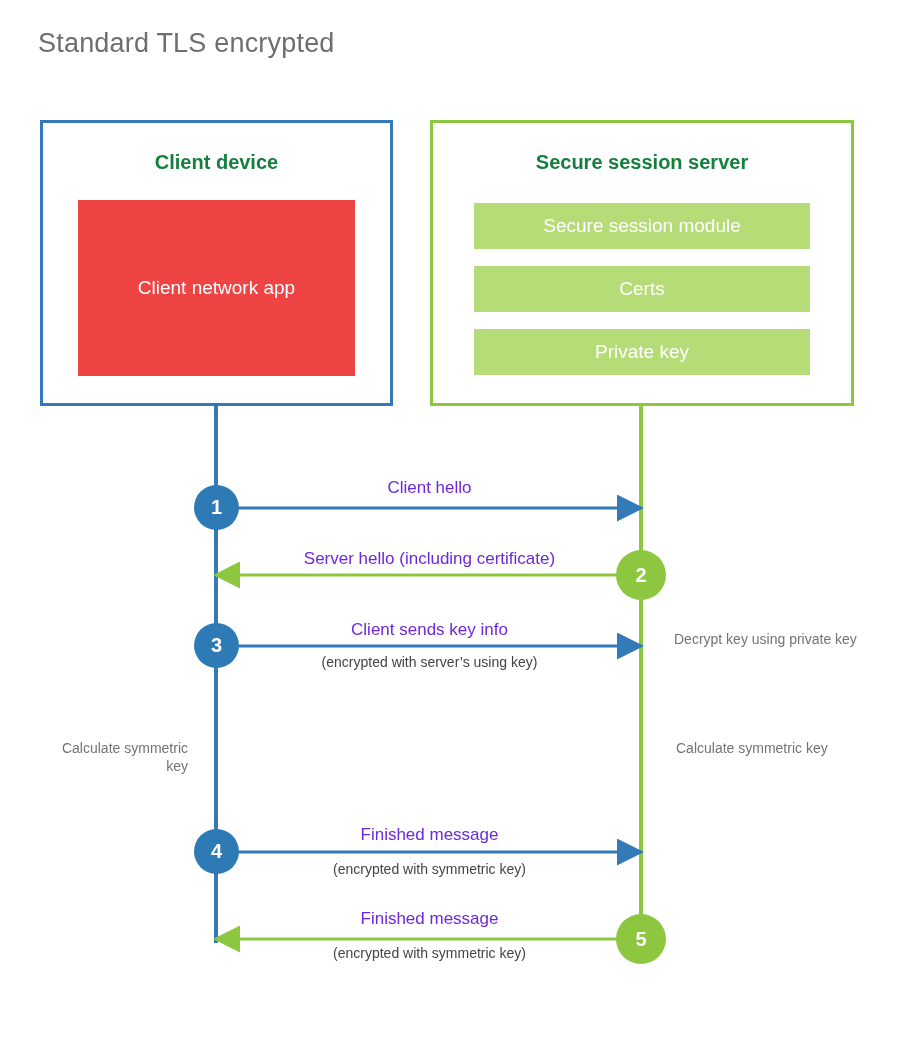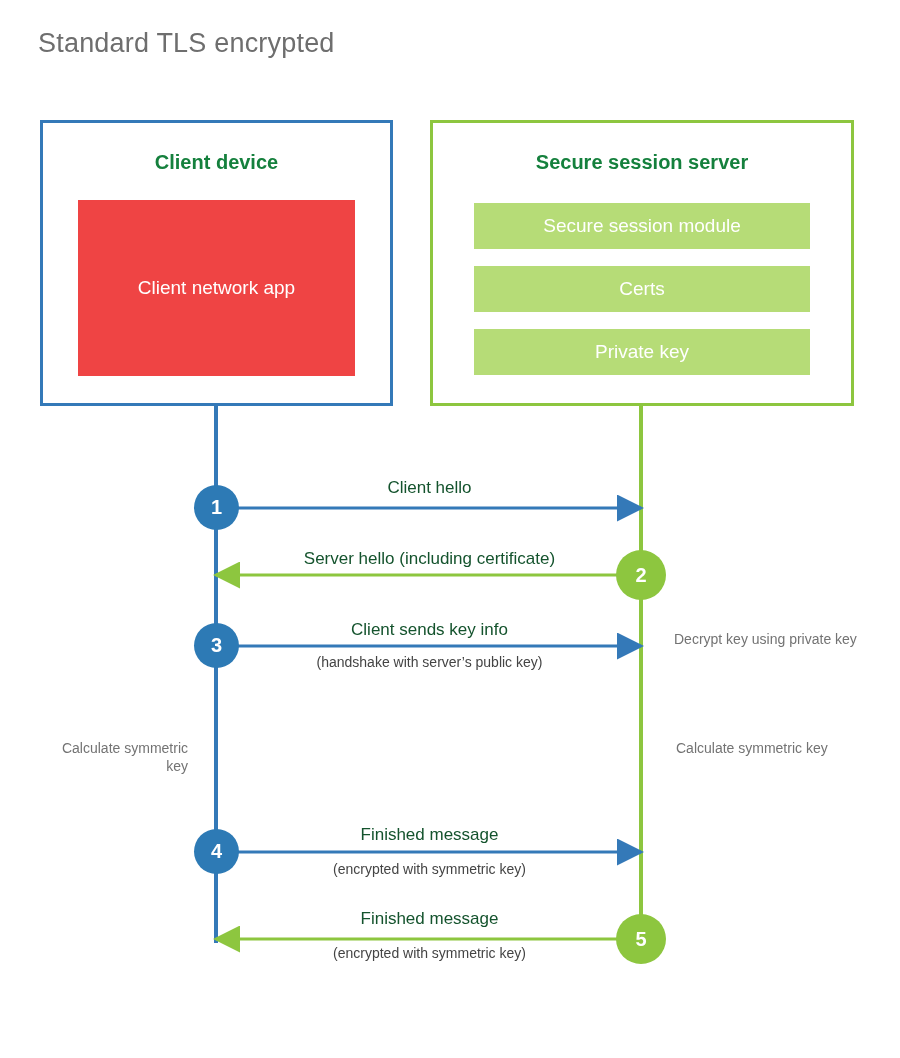--- a/index.html
+++ b/index.html
@@ -158,21 +158,21 @@
   
   .msg-label {
     position: absolute;
     text-align: center;
     color: #444444;
     white-space: nowrap;
   }
   .msg-label .primary {
     font-size: 17px;
     font-weight: 400;
-    color: #14532d;
+    color: #6d28d9;
   }
   .msg-label .secondary {
     font-size: 14px;
     font-weight: 400;
     color: #444444;
   }
 
   .m1 { left: 222px; top: 478px; width: 415px; }
   .m2 { left: 222px; top: 549px; width: 415px; }
   .m3-top { left: 222px; top: 620px; width: 415px; }
@@ -250,21 +250,21 @@
   </div>
 
   <div class="msg-label m2">
     <div class="primary">Server hello (including certificate)</div>
   </div>
 
   <div class="msg-label m3-top">
     <div class="primary">Client sends key info</div>
   </div>
   <div class="msg-label m3-bot">
-    <div class="secondary">(handshake with server’s public key)</div>
+    <div class="secondary">(encrypted with server’s using key)</div>
   </div>
 
   <div class="msg-label m4-top">
     <div class="primary">Finished message</div>
   </div>
   <div class="msg-label m4-bot">
     <div class="secondary">(encrypted with symmetric key)</div>
   </div>
 
   <div class="msg-label m5-top">

